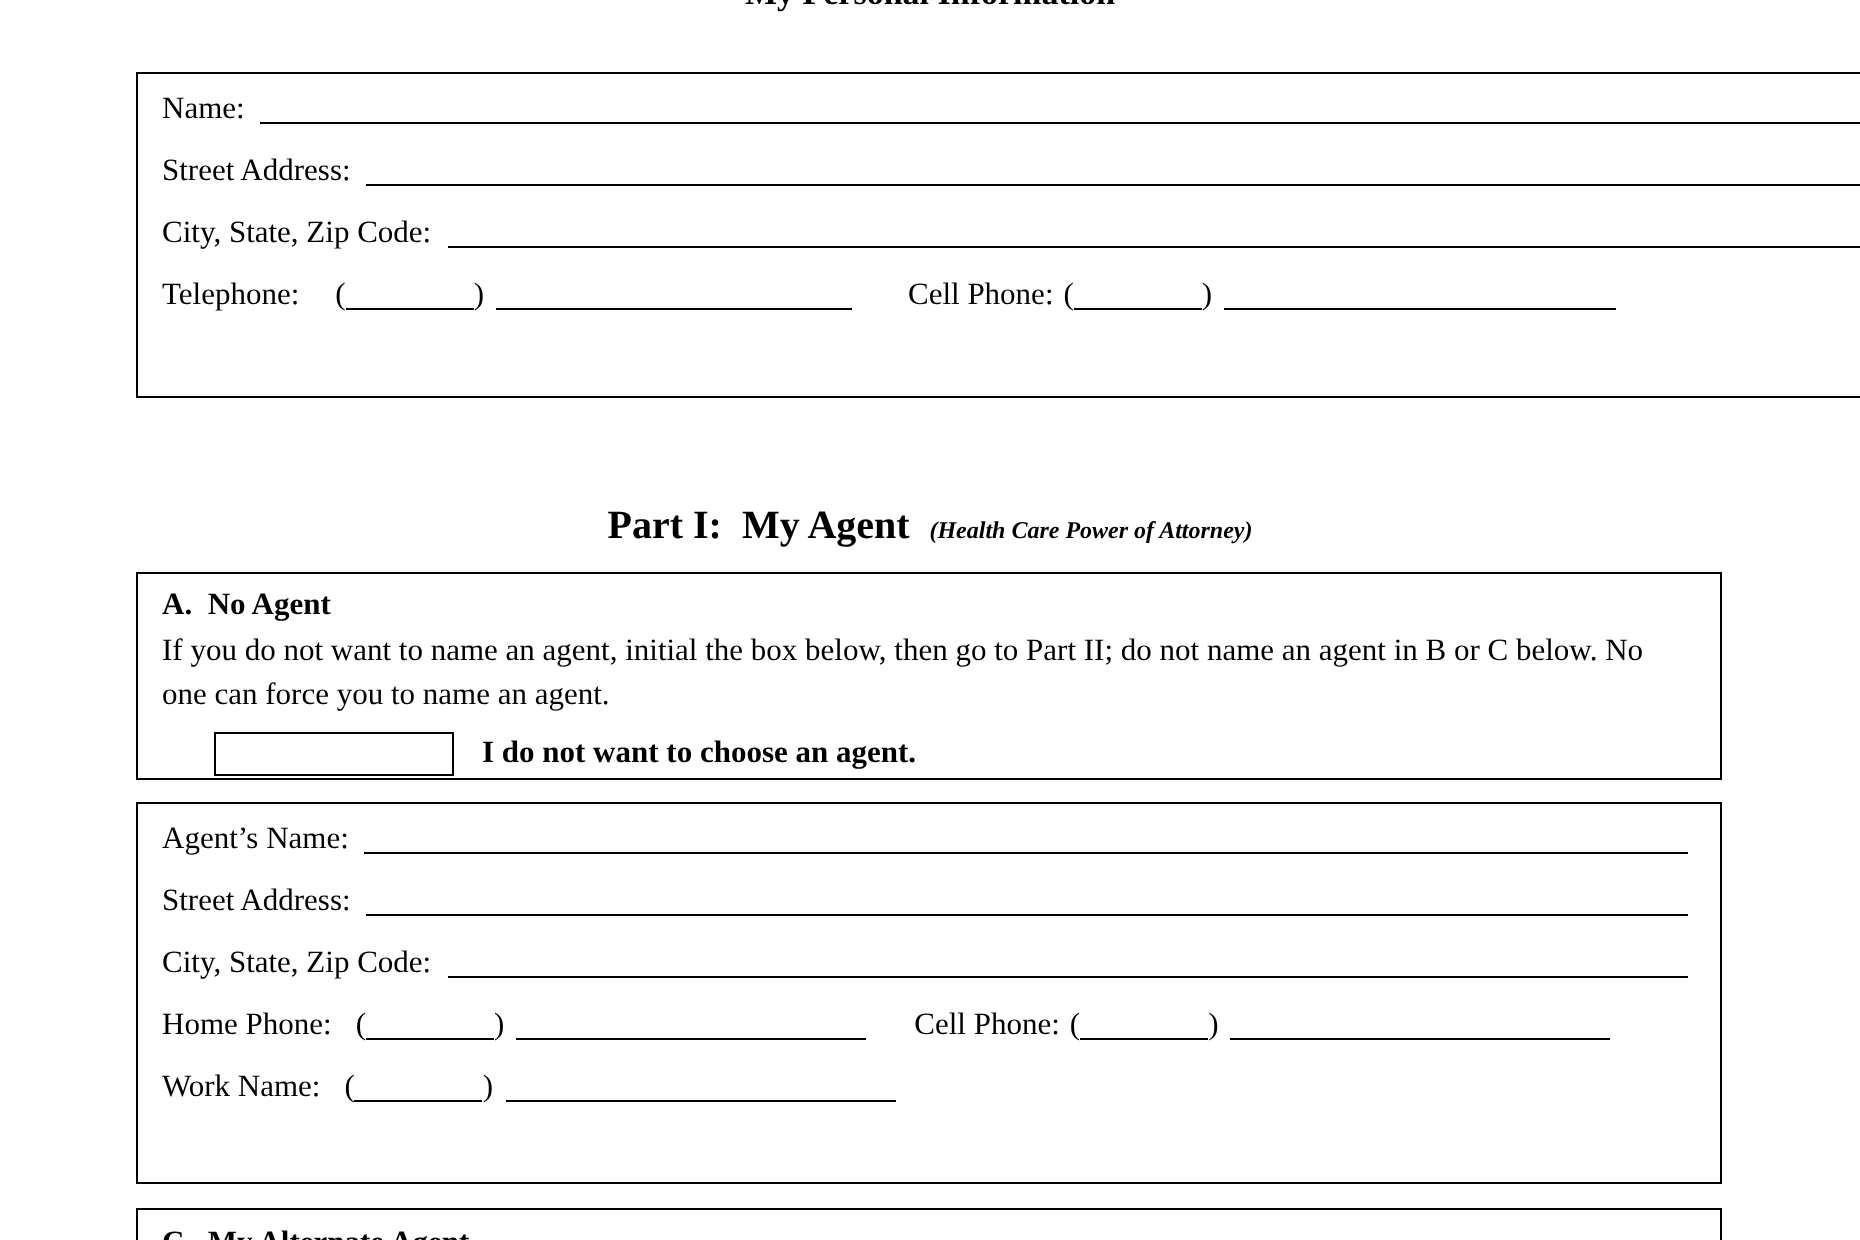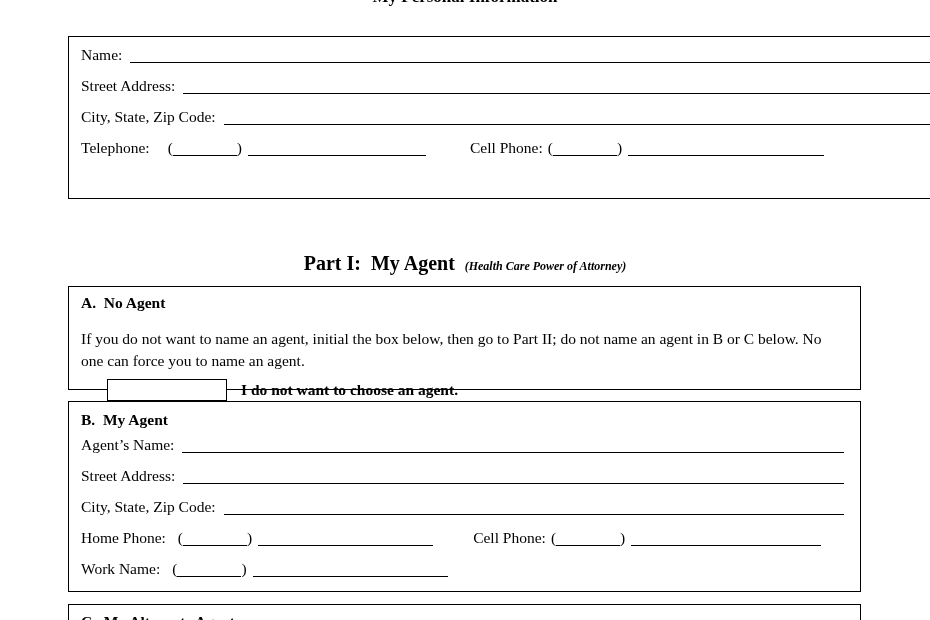--- a/index.html
+++ b/index.html
@@ -15,25 +15,25 @@
   }
   .box { position:absolute; border:1px solid #000; background:#fff; }
   .box-personal { top:36px; left:68px; width:926px; height:163px; padding:9px 16px 0 12px; }
   .part-title { position:absolute; top:252px; left:0; width:100%; text-align:center; }
   .part-main  { font-weight:bold; font-size:20px; white-space:pre-wrap; }
   .part-sub   { font-weight:bold; font-style:italic; font-size:12px; margin-left:6px; }
   .box-a { top:286px; left:68px; width:793px; height:104px; padding:7px 14px 0 12px; }
   .box-b { top:401px; left:68px; width:793px; height:191px; padding:9px 16px 0 12px; }
   .box-c { top:604px; left:68px; width:793px; height:80px; padding:8px 12px; }
   .sec-heading { font-weight:bold; white-space:pre-wrap; margin-bottom:7px; }
-  .box-a .sec-heading { margin-bottom:16px; }
+  .box-a .sec-heading { margin-bottom:3px; }
   .row { display:flex; align-items:baseline; height:21.5px; margin-bottom:9.5px; }
   .lbl { white-space:pre; }
   .gap    { margin-right:8px; }
-  .gap-sm { margin-right:5px;margin-left:16px; }
+  .gap-sm { margin-right:5px; }
   .gap-md { margin-right:12px; }
   .gap-lg { margin-right:18px; }
   .line {
     display:inline-block; height:2px; border-bottom:1px solid #000;
     position:relative; top:3px;
   }
   .grow { flex:1 1 auto; }
   .after-paren { margin-left:6px; }
   .instr { line-height:22px; margin-top:2px; white-space:pre-wrap; }
   .initial-row { display:flex; align-items:center; margin-top:7px;padding-left:26px; }
@@ -82,21 +82,20 @@
   <div class="box box-a">
     <div class="sec-heading">A.  No Agent</div>
     <div class="instr">If you do not want to name an agent, initial the box below, then go to Part II; do not name an agent in B or C below. No one can force you to name an agent.</div>
     <div class="initial-row">
       <span class="initial-box"></span>
       <span class="initial-label">I do not want to choose an agent.</span>
     </div>
   </div>
 
   <div class="box box-b">
-    <div class="sec-heading">B.  My Agent</div>
     <div class="row">
       <span class="lbl gap">Agent’s Name:</span>
       <span class="line grow"></span>
     </div>
     <div class="row">
       <span class="lbl gap">Street Address:</span>
       <span class="line grow"></span>
     </div>
     <div class="row">
       <span class="lbl gap">City, State, Zip Code:</span>

